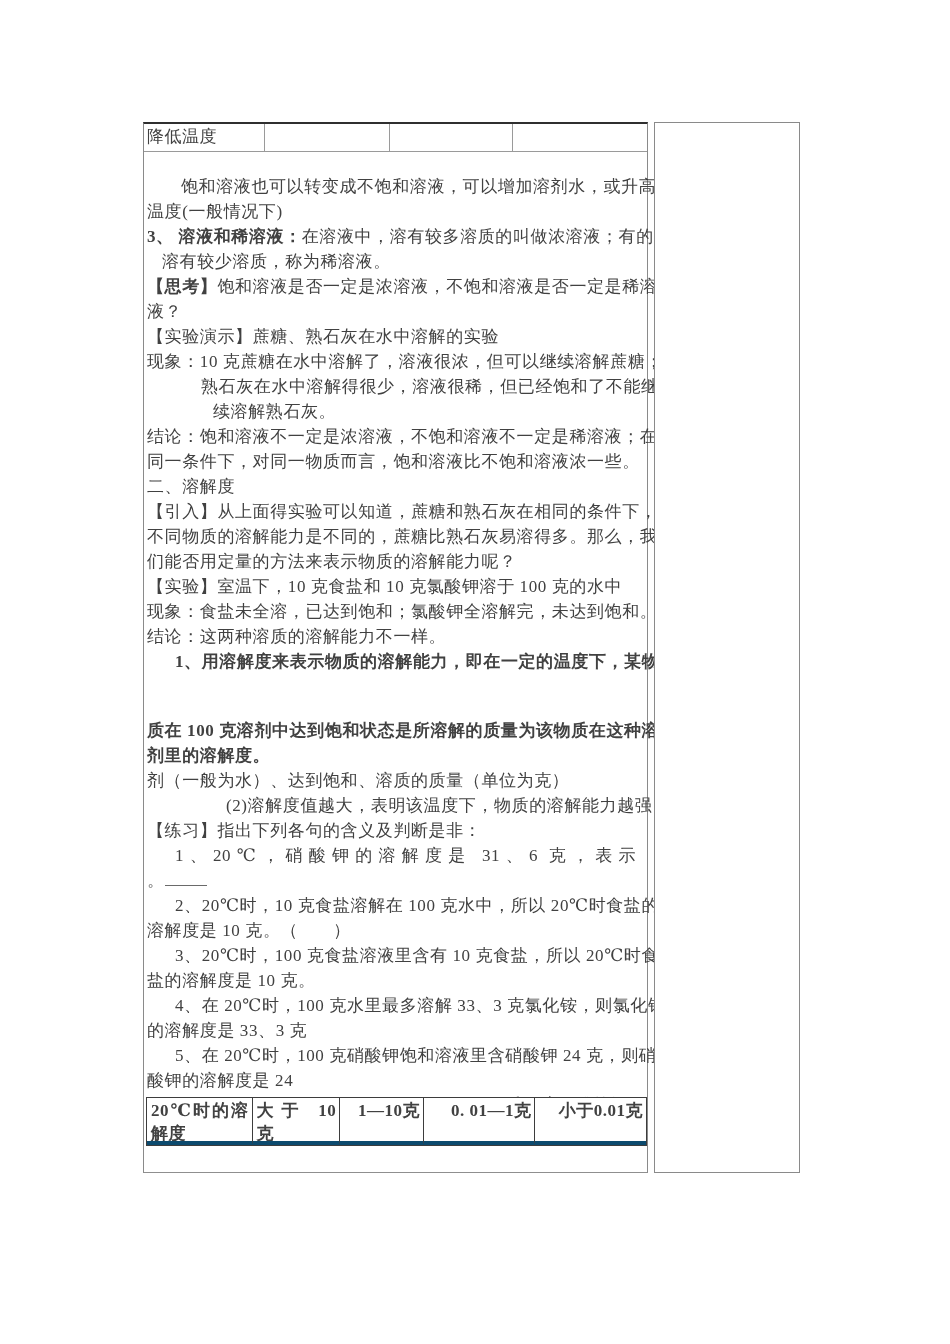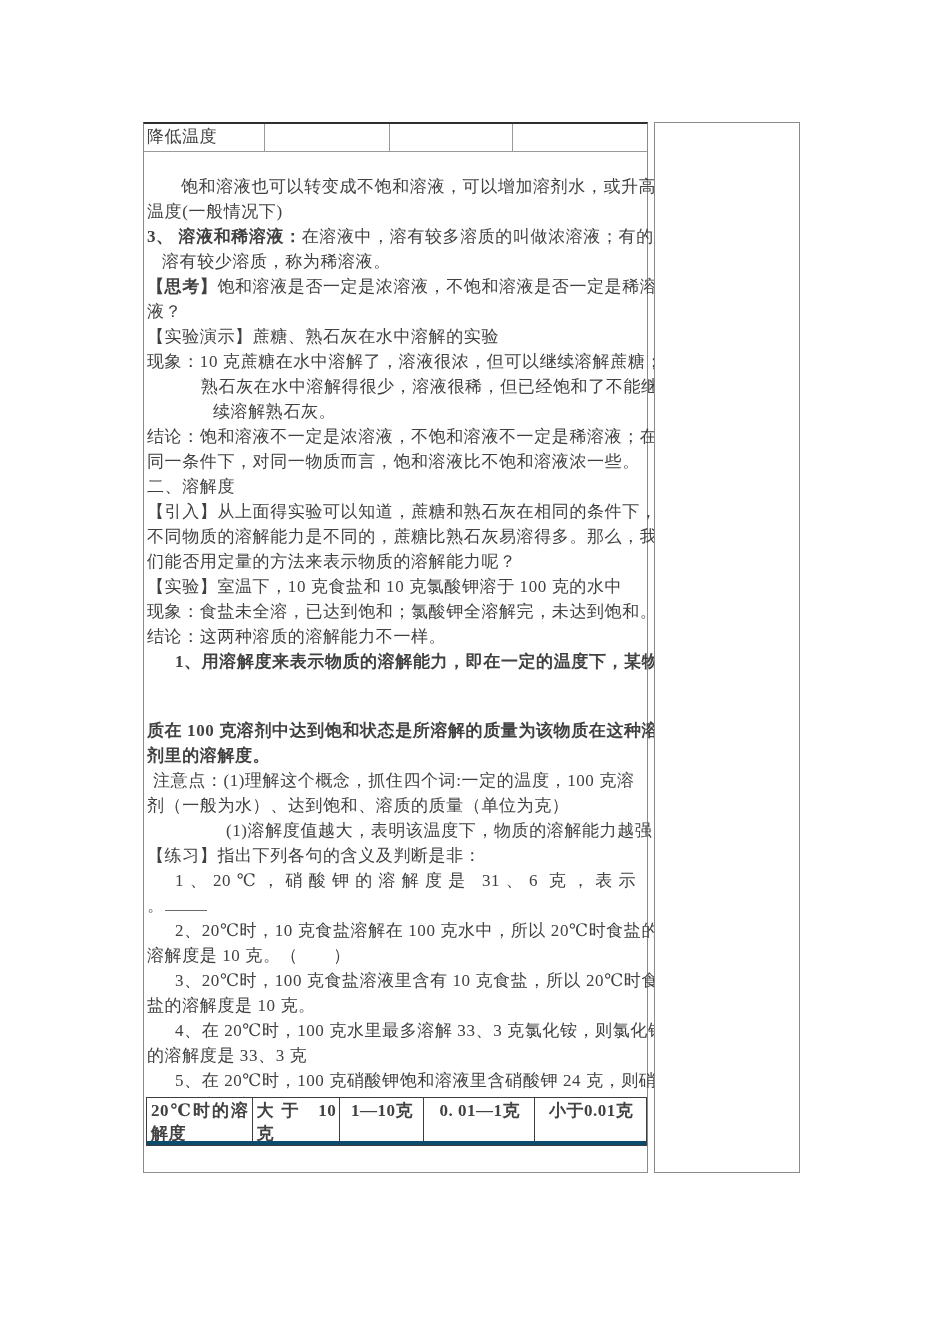--- a/index.html
+++ b/index.html
@@ -53,21 +53,21 @@
   .srow{display:flex;}
   .srow .scell{
     box-sizing:border-box;border-right:1px solid #3d3d3d;
     font-weight:bold;font-size:17px;line-height:23px;padding:1px 3px 0 4px;
     letter-spacing:.5px;text-align:justify;overflow:hidden;
   }
   .srow .scell:last-child{border-right:none;}
   .srow1 .scell{height:47px;border-bottom:4px solid #0c4a6e;}
   .srow2 .scell{height:25px;}
   .c0{width:106px;} .c1{width:88px;} .c2{width:84px;} .c3{width:112px;} .c4{width:111px;}
-  .srow .scell.single{text-align:center;text-align-last:auto;white-space:nowrap;}
+  .srow .scell.single{text-align:right;text-align-last:auto;white-space:nowrap;}
 </style>
 </head>
 <body>
 
 <div class="doc">
   <div class="leftcol">
     <div class="toprow">
         <div class="tcell">降低温度</div>
         <div class="tcell"></div>
         <div class="tcell"></div>
@@ -89,23 +89,22 @@
         <div class="tl" style="padding-left: 0px;"><span>二、溶解度</span></div>
         <div class="tl" style="padding-left: 0px;"><span>【引入】从上面得实验可以知道，蔗糖和熟石灰在相同的条件下，</span></div>
         <div class="tl" style="padding-left: 0px;"><span>不同物质的溶解能力是不同的，蔗糖比熟石灰易溶得多。那么，我</span></div>
         <div class="tl" style="padding-left: 0px;"><span>们能否用定量的方法来表示物质的溶解能力呢？</span></div>
         <div class="tl" style="padding-left: 0px;"><span>【实验】室温下，10 克食盐和 10 克氯酸钾溶于 100 克的水中</span></div>
         <div class="tl" style="padding-left: 0px;"><span>现象：食盐未全溶，已达到饱和；氯酸钾全溶解完，未达到饱和。</span></div>
         <div class="tl" style="padding-left: 0px;"><span>结论：这两种溶质的溶解能力不一样。</span></div>
         <div class="tl" style="padding-left: 28px;"><span class="b">1、用溶解度来表示物质的溶解能力，即在一定的温度下，某物</span></div>
         <div class="tl" style="padding-left: 0px; margin-top: 44px;"><span class="b">质在 100 克溶剂中达到饱和状态是所溶解的质量为该物质在这种溶</span></div>
         <div class="tl" style="padding-left: 0px;"><span class="b">剂里的溶解度。</span></div>
-        <div class="tl" style="padding-left: 6px;"><span>注意点：(1)理解这个概念，抓住四个词:一定的温度，100 克溶</span></div>
         <div class="tl" style="padding-left: 0px;"><span>剂（一般为水）、达到饱和、溶质的质量（单位为克）</span></div>
-        <div class="tl" style="padding-left: 79px;"><span>(1)溶解度值越大，表明该温度下，物质的溶解能力越强</span></div>
+        <div class="tl" style="padding-left: 79px;"><span>(2)溶解度值越大，表明该温度下，物质的溶解能力越强</span></div>
         <div class="tl" style="padding-left: 0px;"><span>【练习】指出下列各句的含义及判断是非：</span></div>
         <div class="tl just" style="padding-left: 28px;"><span>1、20℃，硝酸钾的溶解度是 31、6 克，表示</span></div>
         <div class="tl" style="padding-left: 0px;"><span>。</span><span class="blank" style="width: 42px;"></span></div>
         <div class="tl" style="padding-left: 28px;"><span>2、20℃时，10 克食盐溶解在 100 克水中，所以 20℃时食盐的</span></div>
         <div class="tl" style="padding-left: 0px;"><span>溶解度是 10 克。（　　）</span></div>
         <div class="tl" style="padding-left: 28px;"><span>3、20℃时，100 克食盐溶液里含有 10 克食盐，所以 20℃时食</span></div>
         <div class="tl" style="padding-left: 0px;"><span>盐的溶解度是 10 克。</span></div>
         <div class="tl" style="padding-left: 28px;"><span>4、在 20℃时，100 克水里最多溶解 33、3 克氯化铵，则氯化铵</span></div>
         <div class="tl" style="padding-left: 0px;"><span>的溶解度是 33、3 克</span></div>
         <div class="tl" style="padding-left: 28px;"><span>5、在 20℃时，100 克硝酸钾饱和溶液里含硝酸钾 24 克，则硝</span></div>

